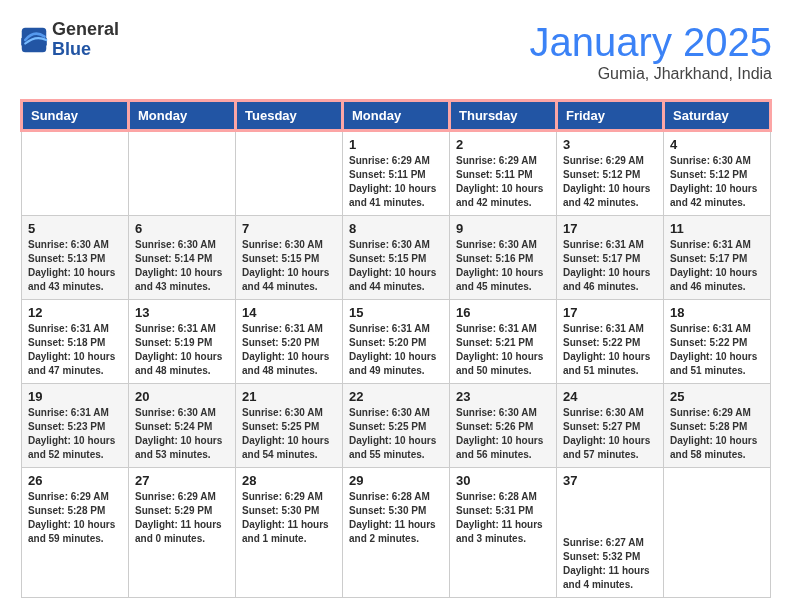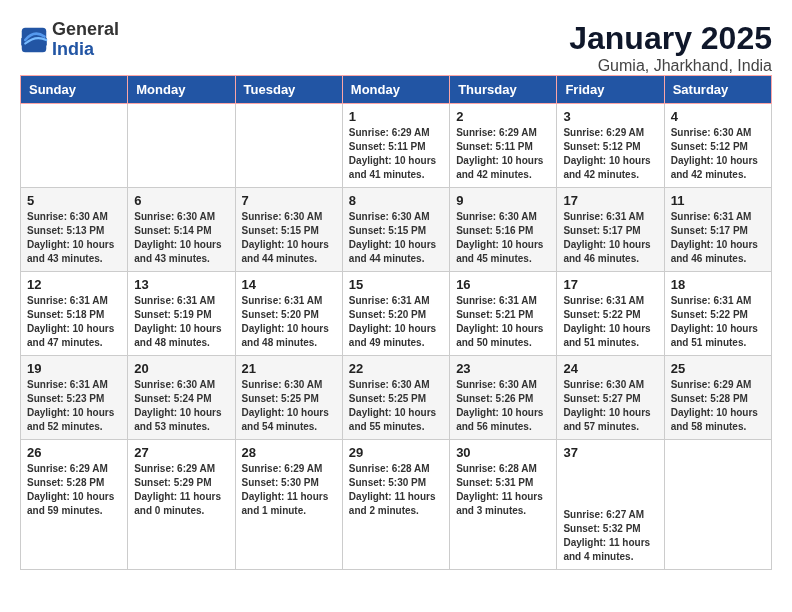--- a/index.html
+++ b/index.html
@@ -7,61 +7,61 @@
       font-family: Arial, sans-serif;
       background: #fff;
       width: 792px;
       min-height: 612px;
       padding: 20px;
     }
     .header {
       display: flex;
       justify-content: space-between;
       align-items: flex-start;
-      margin-bottom: 0;
+      margin-bottom: 16px;
     }
     .logo {
       display: flex;
       align-items: center;
       gap: 4px;
     }
     .logo-text {
       font-size: 18px;
       font-weight: bold;
       line-height: 1.1;
     }
     .logo-general { color: #333; }
     .logo-blue { color: #2255a4; }
     .logo-icon {
       width: 28px;
       height: 28px;
     }
     .title-block { text-align: right; }
     .calendar-title {
-      font-size: 32px;
-      font-weight: bold;
-      color: #0f172a;
+      font-size: 40px;
+      font-weight: normal;
+      color: #3b82f6;
     }
     .calendar-subtitle {
       font-size: 16px;
       color: #444;
     }
     .calendar {
       width: 100%;
       border-collapse: collapse;
       border: 1px solid #ccc;
     }
     .calendar th {
       background: #2255a4;
       color: #fff;
       font-size: 13px;
       font-weight: bold;
       padding: 6px 8px;
       text-align: left;
-      border: 1px solid #fca5a5;
+      border: 3px solid #fca5a5;
     }
     .calendar td {
       border: 1px solid #ccc;
       vertical-align: top;
       padding: 5px 6px;
       width: calc(100% / 7);
       min-height: 80px;
       font-size: 11px;
       color: #222;
       background: #fff;
@@ -89,21 +89,21 @@
 <div class="header">
   <div class="logo">
     <svg class="logo-icon" viewBox="0 0 32 32">
       <rect x="2" y="2" width="28" height="28" rx="4" fill="#2255a4"></rect>
       <polygon points="20,8 30,14 30,22 20,28 10,28 2,22 2,14 10,8" fill="#2255a4" stroke="#2255a4"></polygon>
       <path d="M6,16 Q16,4 28,12" stroke="#5599ee" stroke-width="3" fill="none" stroke-linecap="round"></path>
       <path d="M6,20 Q18,10 30,16" stroke="#77bbff" stroke-width="2.5" fill="none" stroke-linecap="round"></path>
     </svg>
     <div class="logo-text">
       <div class="logo-general">General</div>
-      <div class="logo-blue">India</div>
+      <div class="logo-blue">Blue</div>
     </div>
   </div>
   <div class="title-block">
     <div class="calendar-title">January 2025</div>
     <div class="calendar-subtitle">Gumia, Jharkhand, India</div>
   </div>
 </div>
 
 <table class="calendar">
   <thead>

